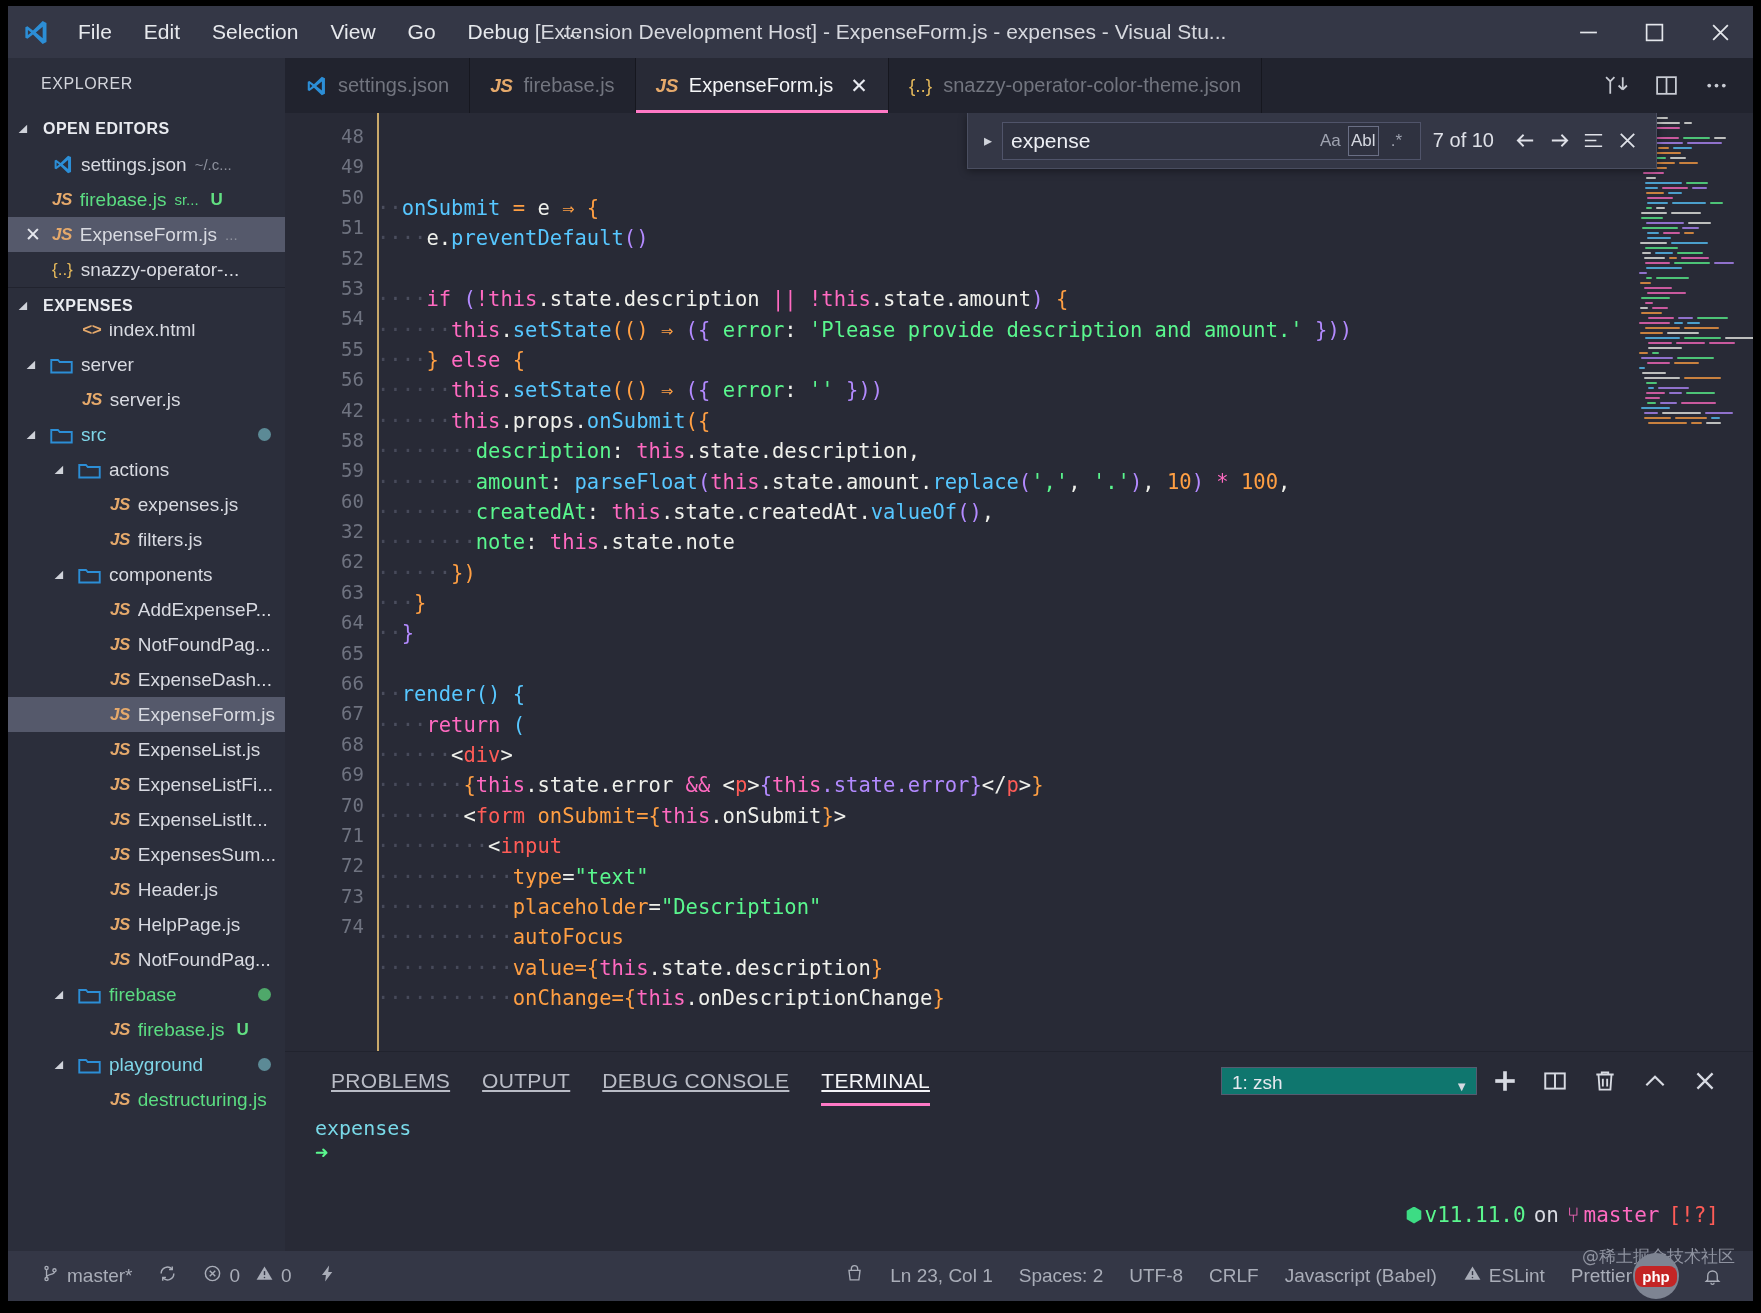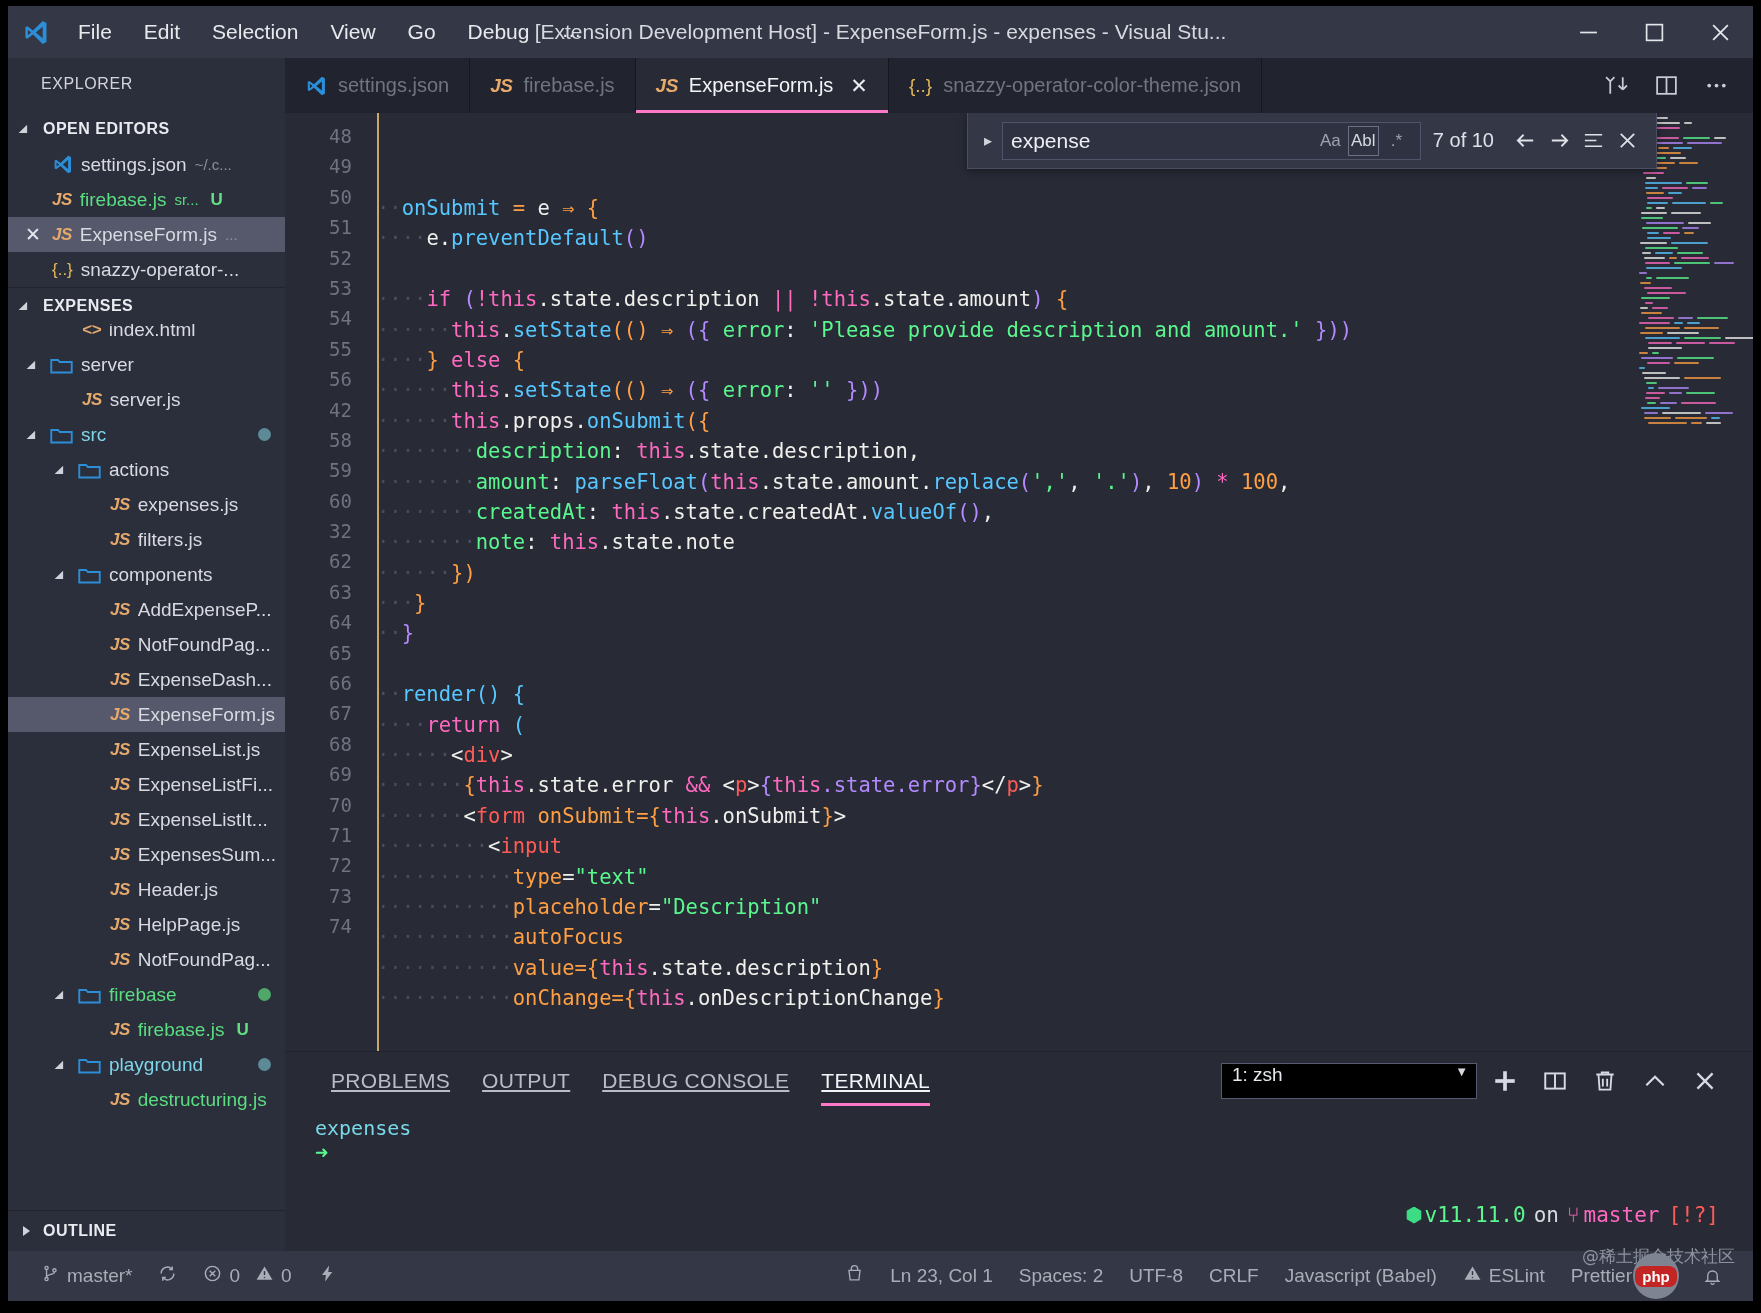--- a/index.html
+++ b/index.html
@@ -116,21 +116,21 @@
   .tab.active::after{
     content:""; position:absolute; left:0; right:0; bottom:0; height:3px; background:#ff79c6;
   }
   .tab .tclose { font-size: 21px; color: #e8eaf0; margin-left: 6px; }
   .tabs-actions { margin-left: auto; display: flex; align-items: center; gap: 4px; padding-right: 14px; background:#21232e;}
   .tabs-actions .tact { width: 46px; height: 55px; display: flex; align-items: center; justify-content: center; color:#c9ccd4;}
   .tabs-actions .tact svg { width: 25px; height: 25px; }
 
   .code-wrap { flex: 1 1 auto; position: relative; overflow: hidden; background:#282a36; display:flex;}
   .gutter {
-    flex: 0 0 92px; text-align: right; padding-right: 25px;
+    flex: 0 0 92px; text-align: right; padding-right: 13px;
     font-family: "DejaVu Sans Mono", monospace; font-size: 19px; color: #6f7380;
     padding-top: 8px;
   }
   .gutter div { height: 30.4px; line-height: 30.4px; }
   .code {
     flex: 1 1 auto; font-family: "DejaVu Sans Mono", monospace;
     font-size: 20.5px; padding-top: 8px; white-space: pre; overflow: hidden;
     position: relative;
   }
   .code .ln { height: 30.4px; line-height: 30.4px; }
@@ -178,22 +178,22 @@
 
   
   .panel { flex: 0 0 200px; height: 200px; background: #282a36; border-top: 1px solid #21232e;
            display: flex; flex-direction: column; }
   .panel-head { height: 58px; flex:0 0 58px; display: flex; align-items: center; padding-left: 30px; gap: 0; }
   .ptab { color: #b9bcc6; font-size: 21px; padding: 0 16px; position: relative; letter-spacing:.3px;text-decoration:underline;}
   .ptab.active { color: #f3f4f7; }
   .ptab.active::after { content:""; position: absolute; left: 16px; right: 16px; bottom: -13px; height: 3px; background: #ff79c6; }
   .panel-actions { margin-left: auto; display: flex; align-items: center; gap: 6px; padding-right: 26px; }
   .term-select {
-    width: 256px; height: 36px; background: #000000; border: 1px solid #565b70;
-    color: #e6e8ef; font-size: 19px; display: flex; align-items: flex-start;
+    width: 256px; height: 28px; background: #0f766e; border: 1px solid #565b70;
+    color: #e6e8ef; font-size: 19px; display: flex; align-items: flex-end;
     padding: 0 8px 0 10px;
   }
   .term-select .caret { margin-left: auto; font-size: 13px; color:#d6d9e1; }
   .pact { width: 44px; height: 44px; display: flex; align-items: center; justify-content: center; color: #d7dae2; }
   .pact svg { width: 26px; height: 26px; }
   .term-body { flex: 1 1 auto; padding: 6px 0 0 30px; font-family: "DejaVu Sans Mono", monospace; font-size: 20px; position: relative;}
   .term-cwd { color: #79d9e8; }
   .term-prompt { color: #5af78e; font-size: 22px; }
   .term-right {
     position: absolute; right: 34px; bottom: 24px; font-family: "DejaVu Sans Mono", monospace;
@@ -459,24 +459,20 @@
               <span class="dot" style="background:#5c8a96"></span>
             </div>
             <div class="row">
               <span style="width:94px;flex:0 0 94px"></span>
               <span class="ico ico-js">JS</span>
               <span class="fname g-green">destructuring.js</span>
             </div>
           </div>
       </div>
 
-      <div class="outline-bar">
-        <span class="tw right"></span>
-        <span>OUTLINE</span>
-      </div>
     </div>
 
     <div class="editor-area">
 
       <div class="tabs-row">
         <div class="tab">
           <span class="ico ico-vs">
             <svg viewBox="0 0 32 32" style="width:22px;height:22px">
                 <path d="M24.5 2.5 13 13.6l-6.6-5L4 9.8v12.4l2.4 1.2 6.6-5L24.5 29.5 29 27.4V4.6zM7 12.9l3.8 3.1L7 19.1zM24.5 9.3v13.4l-8.1-6.7z" fill="#2c8ed6"></path>
               </svg>

